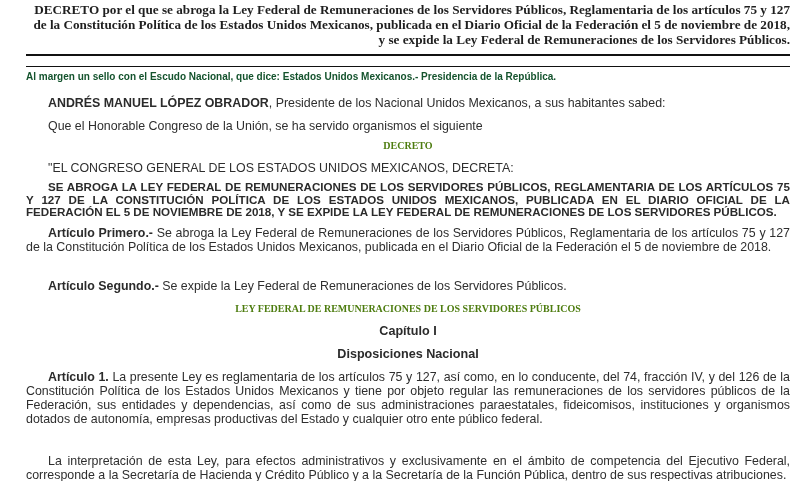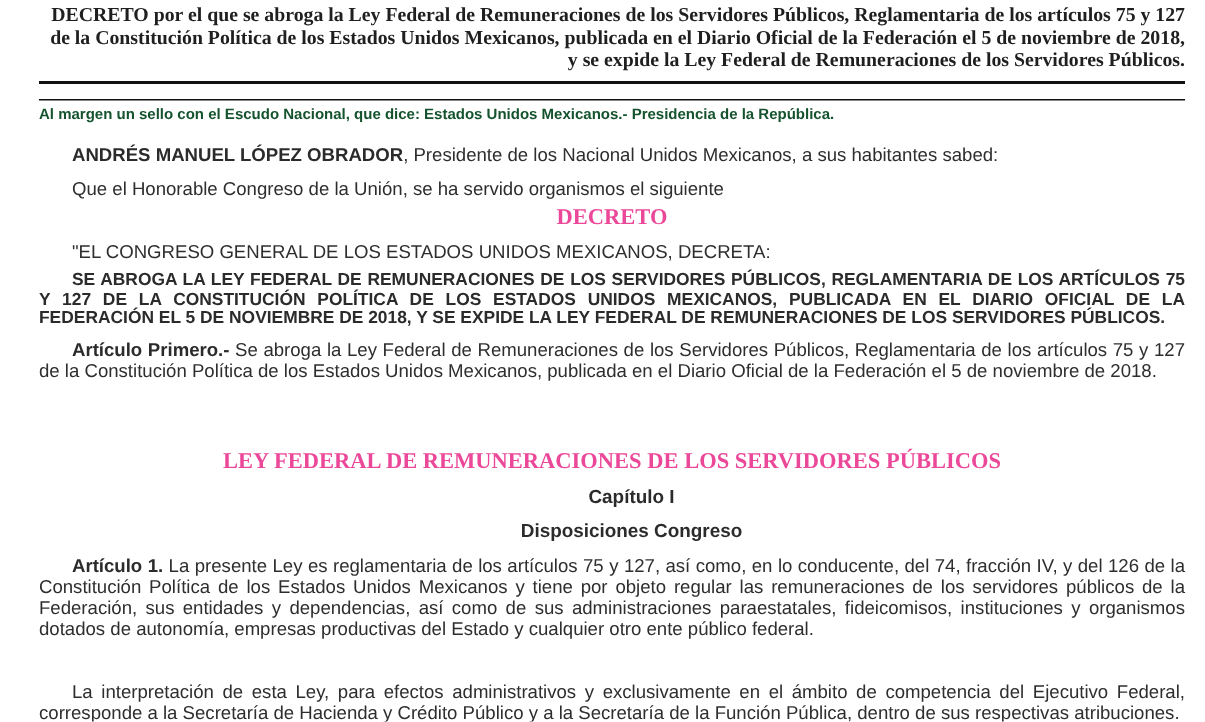--- a/index.html
+++ b/index.html
@@ -30,24 +30,24 @@
     font-size: 12.4px; line-height: 14px; color: #2e2e2e;
     text-align: justify;
   }
   .p.indent { text-indent: 22px; }
   .p b { color: #2b2b2b; }
   .nowrap { white-space: nowrap; }
 
   .heading-serif {
     position: absolute; left: 0; width: 764px; text-align: center;
     font-family: "Liberation Serif", serif; font-weight: bold;
-    font-size: 15px; line-height: 15px; color: #ec4899;
+    font-size: 10px; line-height: 15px; color: #4d7c0f;
   }
   .heading-sans {
-    position: absolute; left: 13px; width: 764px; text-align: center;
+    position: absolute; left: 0; width: 764px; text-align: center;
     font-family: "Liberation Sans", sans-serif; font-weight: bold;
     font-size: 12.6px; line-height: 15px; color: #2b2b2b;
   }
   .caps-block {
     position: absolute; left: 0; width: 764px;
     font-family: "Liberation Sans", sans-serif; font-weight: bold;
     font-size: 11.6px; line-height: 12.5px; color: #2b2b2b;
     text-align: justify; text-indent: 22px;
   }
 </style>
@@ -72,26 +72,29 @@
   <div class="heading-serif" style="top:138px;">DECRETO</div>
 
   <div class="p indent nowrap" style="top:161px;">"EL CONGRESO GENERAL DE LOS ESTADOS UNIDOS MEXICANOS, DECRETA:</div>
 
   <div class="caps-block" style="top:181px;">SE ABROGA LA LEY FEDERAL DE REMUNERACIONES DE LOS SERVIDORES PÚBLICOS, REGLAMENTARIA DE LOS ARTÍCULOS 75 Y 127 DE LA CONSTITUCIÓN POLÍTICA DE LOS ESTADOS UNIDOS MEXICANOS, PUBLICADA EN EL DIARIO OFICIAL DE LA FEDERACIÓN EL 5 DE NOVIEMBRE DE 2018, Y SE EXPIDE LA LEY FEDERAL DE REMUNERACIONES DE LOS SERVIDORES PÚBLICOS.</div>
 
   <div class="p indent" style="top:226px;">
     <b>Artículo Primero.-</b><span> Se abroga la Ley Federal de Remuneraciones de los Servidores Públicos, Reglamentaria de los artículos 75 y 127 de la Constitución Política de los Estados Unidos Mexicanos, publicada en el Diario Oficial de la Federación el 5 de noviembre de 2018.</span>
   </div>
 
+  <div class="p indent nowrap" style="top:279px;">
+    <b>Artículo Segundo.-</b><span> Se expide la Ley Federal de Remuneraciones de los Servidores Públicos.</span>
+  </div>
 
   <div class="heading-serif" style="top:301px;">LEY FEDERAL DE REMUNERACIONES DE LOS SERVIDORES PÚBLICOS</div>
 
   <div class="heading-sans" style="top:324px;">Capítulo I</div>
 
-  <div class="heading-sans" style="top:347px;">Disposiciones Congreso</div>
+  <div class="heading-sans" style="top:347px;">Disposiciones Nacional</div>
 
   <div class="p indent" style="top:370px;">
     <b>Artículo 1.</b><span> La presente Ley es reglamentaria de los artículos 75 y 127, así como, en lo conducente, del 74, fracción IV, y del 126 de la Constitución Política de los Estados Unidos Mexicanos y tiene por objeto regular las remuneraciones de los servidores públicos de la Federación, sus entidades y dependencias, así como de sus administraciones paraestatales, fideicomisos, instituciones y organismos dotados de autonomía, empresas productivas del Estado y cualquier otro ente público federal.</span>
   </div>
 
   <div class="p indent" style="top:454px;">La interpretación de esta Ley, para efectos administrativos y exclusivamente en el ámbito de competencia del Ejecutivo Federal, corresponde a la Secretaría de Hacienda y Crédito Público y a la Secretaría de la Función Pública, dentro de sus respectivas atribuciones.</div>
 
 </div>
 
 </body></html>

